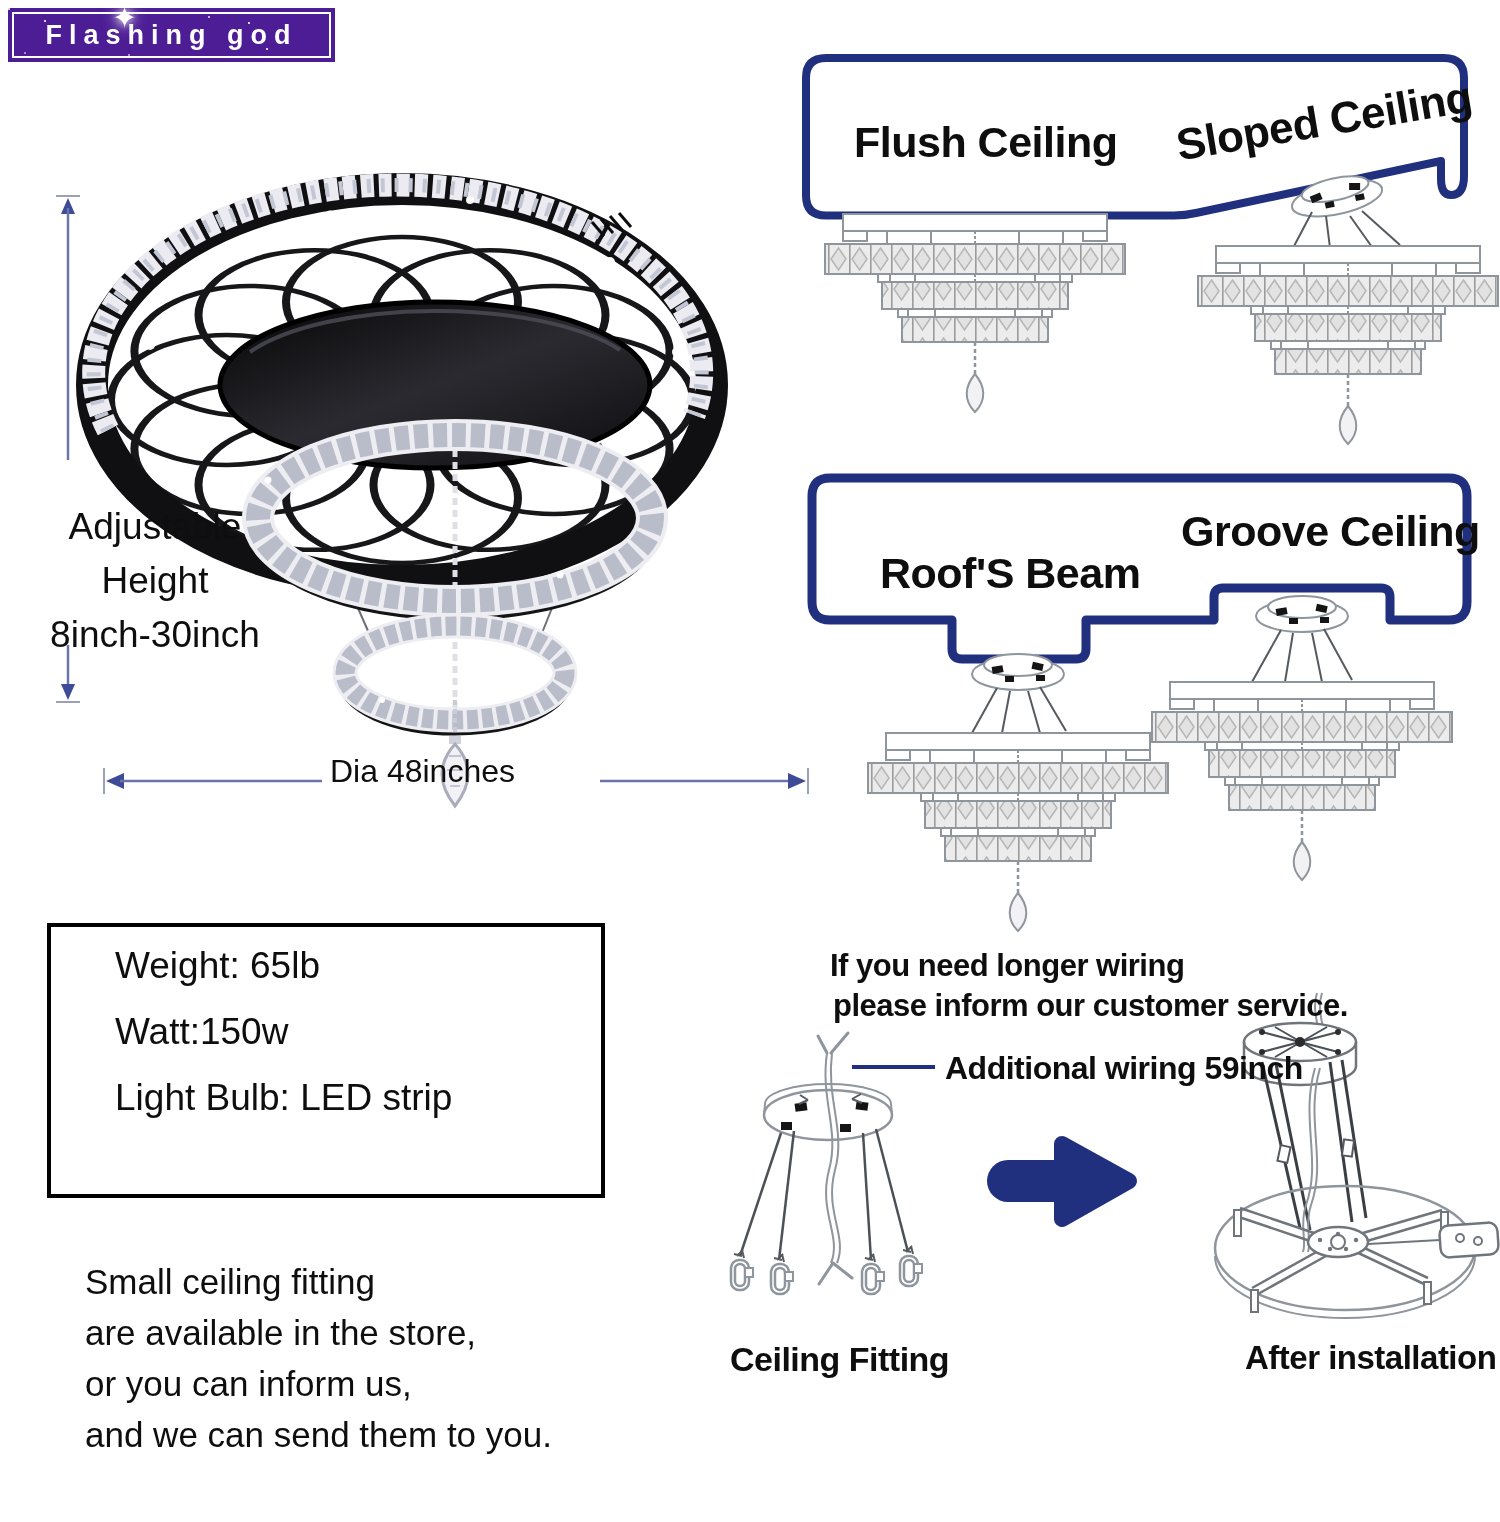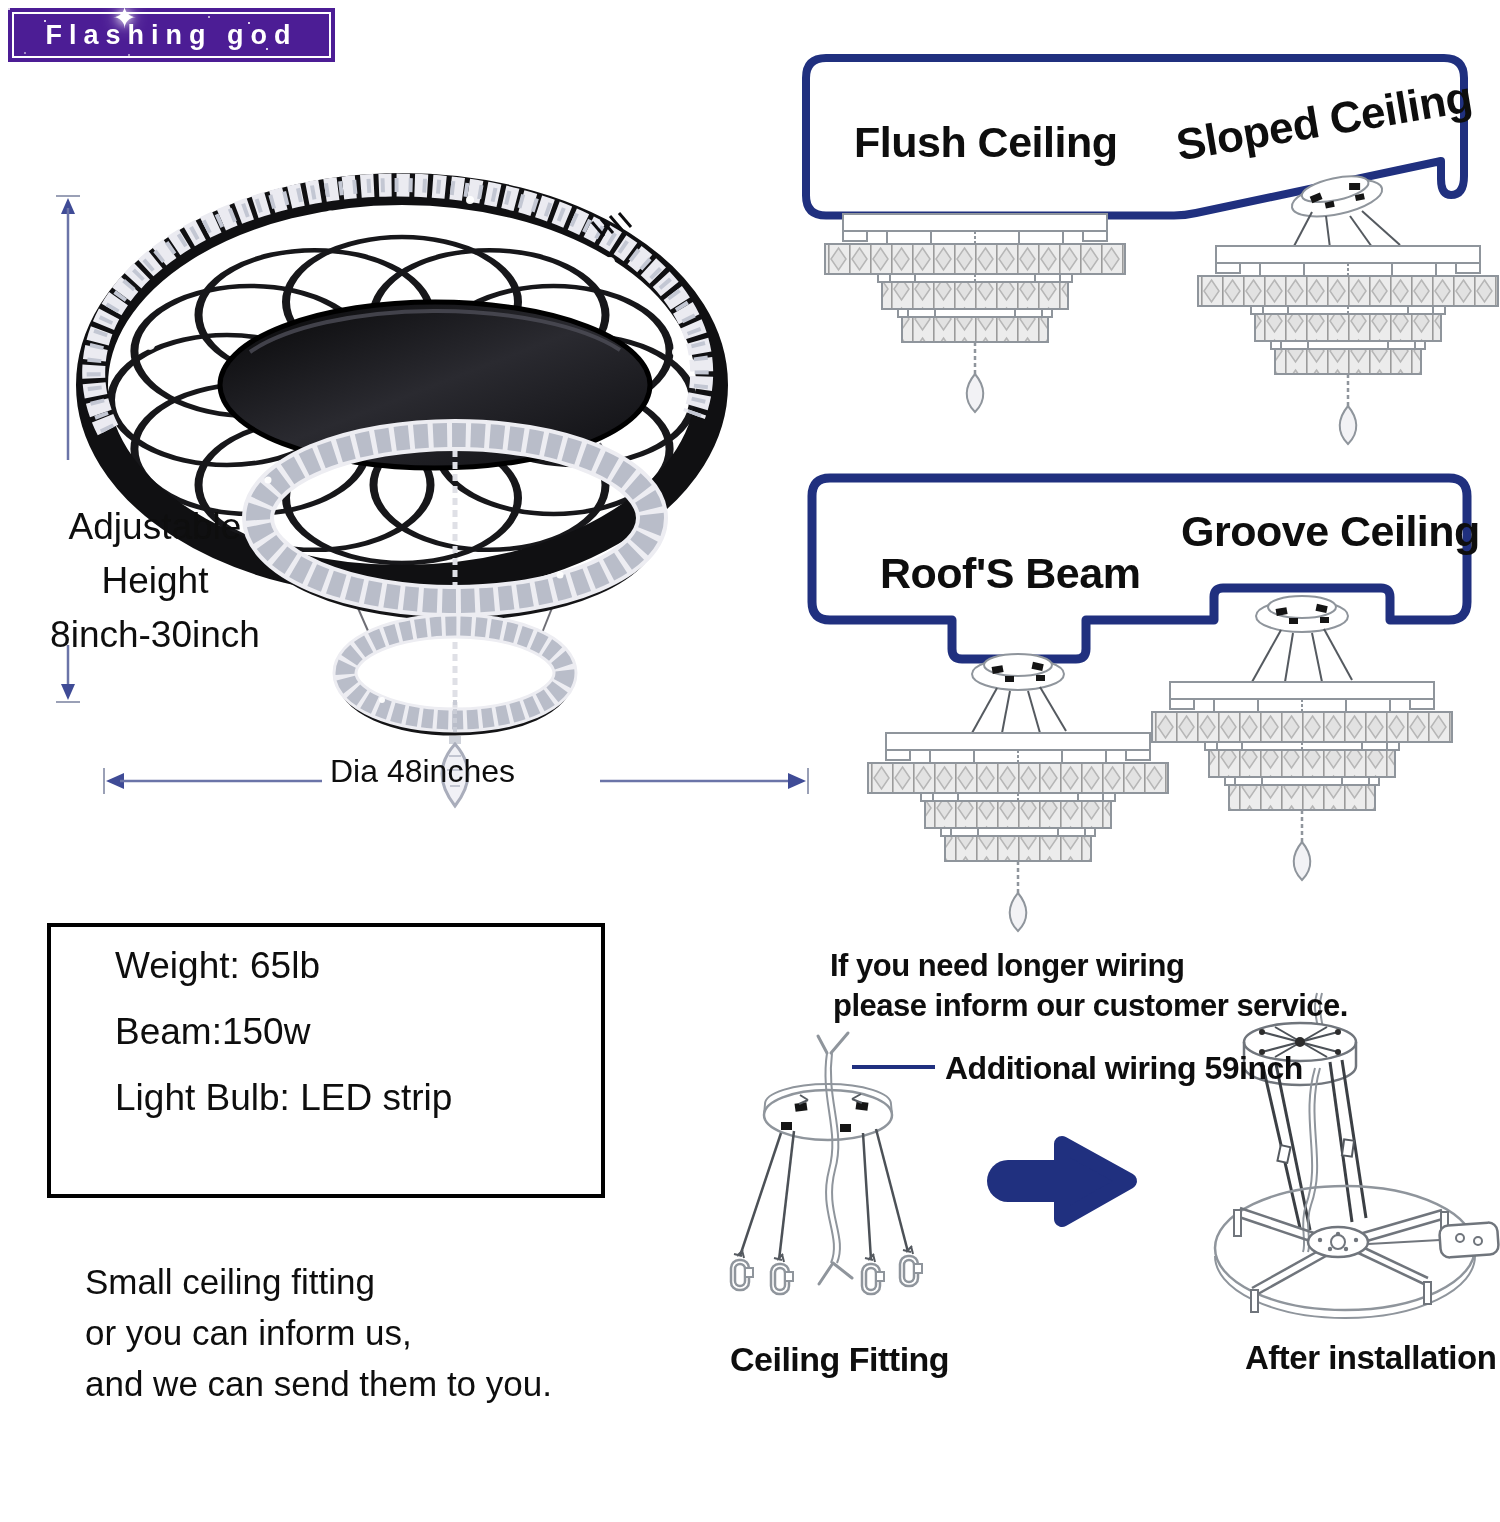--- a/index.html
+++ b/index.html
@@ -310,26 +310,27 @@
 <div class="t adj">
   <div>Adjustable</div>
   <div>Height</div>
   <div>8inch-30inch</div>
 </div>
 
 <div class="t dia">Dia 48inches</div>
 
 <div class="specbox">
   <div class="specline" style="top:18px">Weight: 65lb</div>
-  <div class="specline" style="top:84px">Beam:150w</div>
+  <div class="specline" style="top:84px">Watt:150w</div>
   <div class="specline" style="top:150px">Light Bulb: LED strip</div>
 </div>
 
 <div class="t note">
   <div>Small ceiling fitting</div>
+  <div>are available in the store,</div>
   <div>or you can inform us,</div>
   <div>and we can send them to you.</div>
 </div>
 
 <div class="t b h-flush">Flush Ceiling</div>
 <div class="t b h-sloped">Sloped Ceiling</div>
 <div class="t b h-beam">Roof'S Beam</div>
 <div class="t b h-groove">Groove Ceiling</div>
 
 <div class="t b w1">If you need longer wiring</div>

